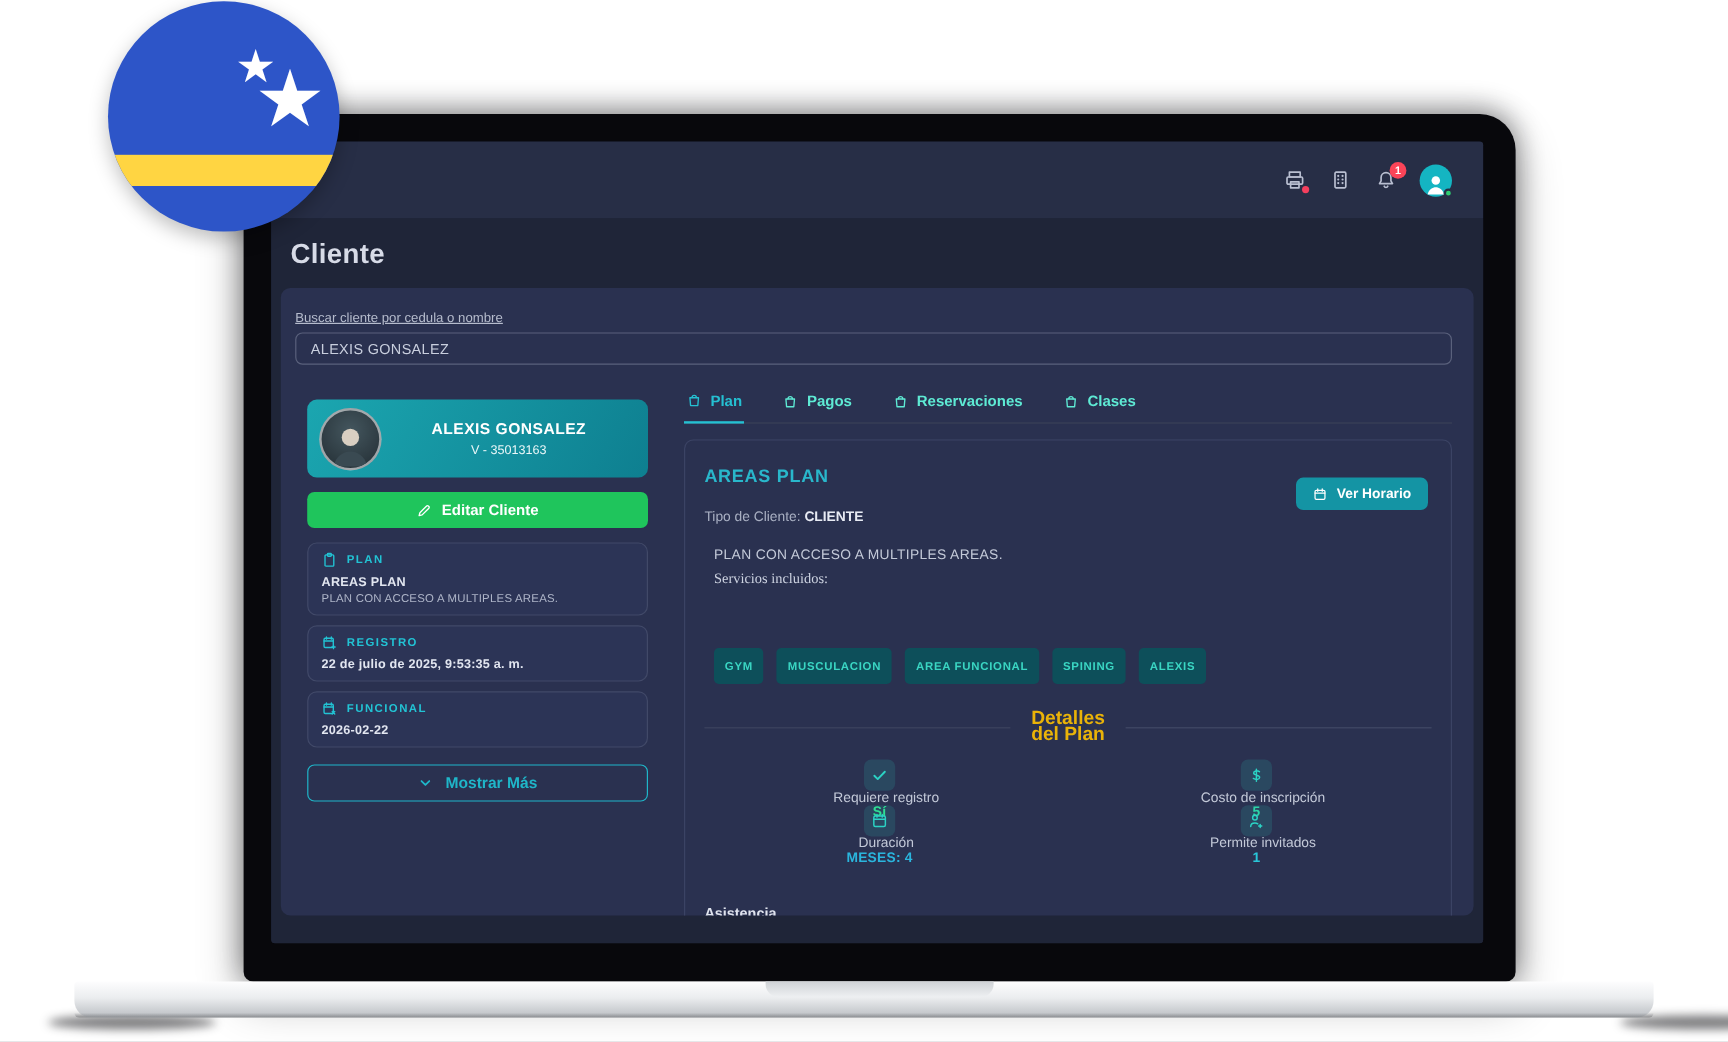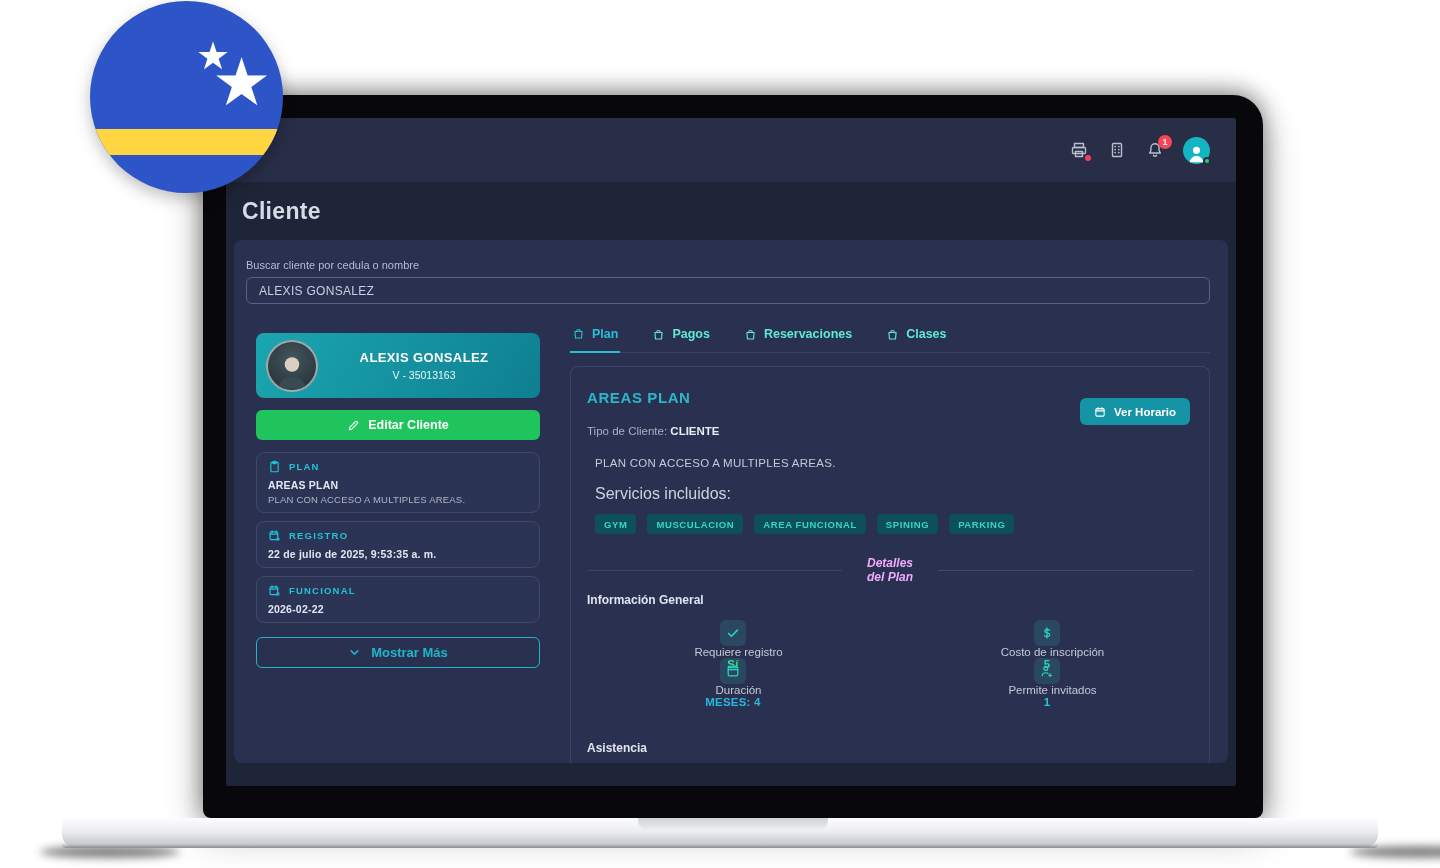--- a/index.html
+++ b/index.html
@@ -47,21 +47,21 @@
   .status-dot { position:absolute; right:-1px; bottom:-1px; width:8px; height:8px; border-radius:50%;
                 background:#2ecc71; border:2px solid #272e46; }
 
   .page { position:absolute; left:0; top:64px; right:0; bottom:0; background:#1f2538; }
   .page-title { position:absolute; left:16px; top:16px; font-size:23px; font-weight:600; color:#d7dbe7; letter-spacing:.3px; }
 
   .panel { position:absolute; left:8px; top:58px; width:994px; height:523px; background:#2a3150;
            border-radius:8px; overflow:hidden; }
 
   
-  .search-label { position:absolute; left:12px; top:19px; font-size:11px; color:#b6bccd; }
+  .search-label { position:absolute; left:12px; top:19px; font-size:11px; color:#b6bccd;text-decoration:underline; }
   .search-input { position:absolute; left:12px; top:37px; width:964px; height:27px; background:#2a3150;
                   border:1px solid #5a617c; border-radius:6px; color:#c9cfde; font-size:12px; padding:0 12px;
                   font-family:"Liberation Sans", sans-serif; letter-spacing:.3px; }
 
   
   .left-col { position:absolute; left:22px; top:93px; width:284px; }
   .client-card { height:65px; border-radius:8px; background:linear-gradient(120deg,#1ba6b0,#0e7f90);
                  display:flex; align-items:center; padding:0 10px; cursor:pointer; }
   .client-photo { width:52px; height:52px; border-radius:50%; background:radial-gradient(circle at 50% 35%, #44565e, #222d33);
                   border:2px solid rgba(255,255,255,.55); display:flex; align-items:flex-end; justify-content:center; overflow:hidden; flex:none; }
@@ -101,29 +101,29 @@
   .cb-header { position:relative; }
   .cb-title { font-size:15px; font-weight:bold; color:#29b7cb; letter-spacing:.6px; }
   .cb-type { margin-top:19px; font-size:11.5px; color:#a9b0c3; }
   .cb-type b { color:#e8ebf4; font-weight:bold; }
   .btn-schedule { position:absolute; right:3px; top:9px; width:110px; height:27px; background:#1494a4; border:none;
                   border-radius:6px; color:#ffffff; font-size:11.5px; font-weight:bold; display:flex; align-items:center;
                   justify-content:center; gap:8px; cursor:pointer; font-family:"Liberation Sans", sans-serif; }
   .btn-schedule svg { width:12px; height:12px; }
 
   .cb-desc { margin:20px 0 0 8px; font-size:11.5px; color:#c3c9d8; letter-spacing:.3px; }
-  .cb-services-label { margin:16px 0 0 8px; font-size:16px; color:#ccd2e0; }
+  .cb-services-label { margin:6px 0 0 8px; font-size:12px; color:#ccd2e0;font-family:Liberation Serif, serif; }
   .tags { margin:11px 0 0 8px; display:flex; gap:11px; }
-  .tag { height:20px; padding:0 9px; border-radius:4px; background:#0d4f5a; color:#3ad6c3; font-size:9.5px;
-         font-weight:bold; letter-spacing:.6px; display:flex; align-items:center; cursor:pointer; }
+  .tag { height:30px; padding:0 9px; border-radius:4px; background:#0d4f5a; color:#3ad6c3; font-size:9.5px;
+         font-weight:bold; letter-spacing:.6px; display:flex; align-items:center; cursor:pointer;margin-top:39px; }
 
   .divider { margin-top:22px; display:flex; align-items:center; }
   .divider .line { flex:1; height:1px; background:#3c445f; }
   .divider .line.right { background:#414a66; }
-  .div-text { width:96px; text-align:center; color:#f0abfc; font-size:12px; font-weight:bold; line-height:14px;font-style:italic; }
+  .div-text { width:96px; text-align:center; color:#eab308; font-size:16px; font-weight:bold; line-height:14px; }
 
   .section-title { margin-top:9px; font-size:12px; font-weight:bold; color:#e0e4ee; }
   .info-grid { margin-top:13px; display:grid; grid-template-columns:1fr 1fr; column-gap:22px; row-gap:10px; }
   .info-row { display:flex; align-items:center; height:28px;flex-direction:column; }
   .tile { width:26px; height:26px; border-radius:6px; background:rgba(43,211,196,.14); color:#2bd3c4;
           display:flex; align-items:center; justify-content:center; flex:none; }
   .tile svg { width:14px; height:14px; }
   .row-label { margin-left:11px; font-size:11.5px; color:#c3c9d8; flex:1; }
   .row-value { font-size:11.5px; font-weight:bold; text-align:right; letter-spacing:.2px; }
   .v-green { color:#30e28c; }
@@ -294,33 +294,32 @@
               </div>
 
               <div class="cb-desc">PLAN CON ACCESO A MULTIPLES AREAS.</div>
               <div class="cb-services-label">Servicios incluidos:</div>
 
               <div class="tags">
                 <span class="tag">GYM</span>
                 <span class="tag">MUSCULACION</span>
                 <span class="tag">AREA FUNCIONAL</span>
                 <span class="tag">SPINING</span>
-                <span class="tag">PARKING</span>
+                <span class="tag">ALEXIS</span>
               </div>
 
               <div class="divider">
                 <div class="line"></div>
                 <div class="div-text">
                   <div>Detalles</div>
                   <div>del Plan</div>
                 </div>
                 <div class="line right"></div>
               </div>
 
-              <div class="section-title">Información General</div>
 
               <div class="info-grid">
                 <div class="info-row">
                   <div class="tile">
                     <svg viewBox="0 0 16 16" fill="none" stroke="currentColor" stroke-width="1.8" stroke-linecap="round" stroke-linejoin="round">
                         <path d="M3 8.5l3.2 3.2L13 4.7"></path>
                       </svg>
                   </div>
                   <div class="row-label">Requiere registro</div>
                   <div class="row-value v-green">Sí</div>

